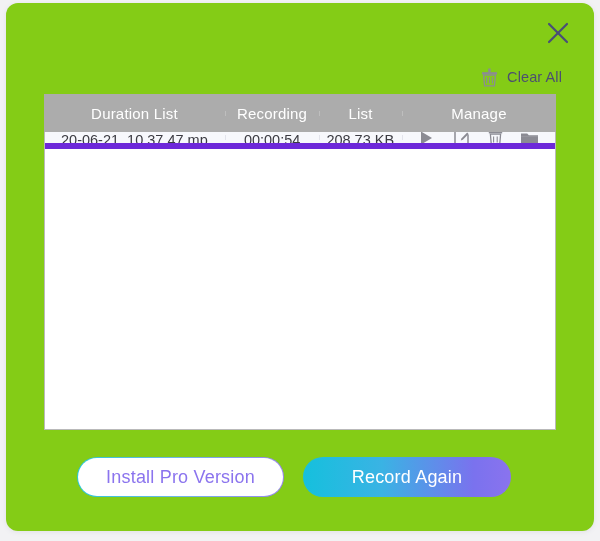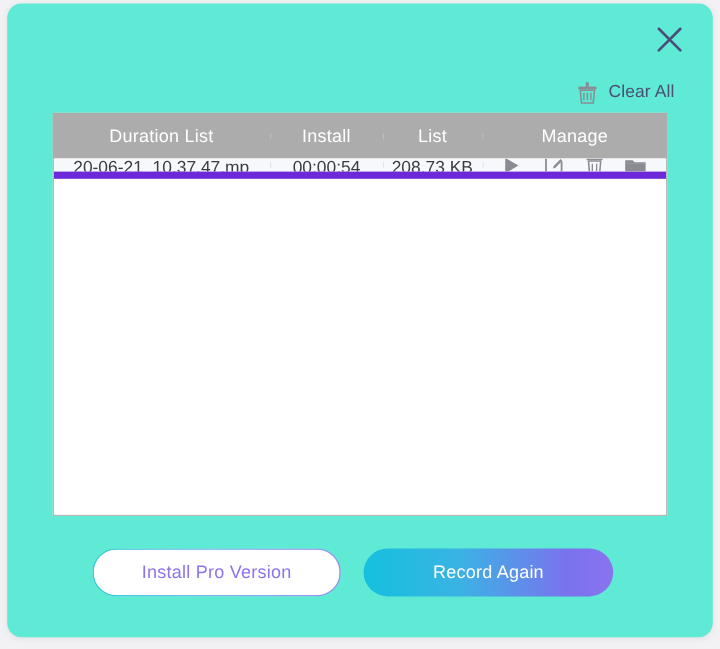--- a/index.html
+++ b/index.html
@@ -14,21 +14,21 @@
     overflow: hidden;
   }
 
   
   .window {
     position: absolute;
     left: 6px;
     top: 3px;
     width: 588px;
     height: 528px;
-    background: #5eead4;
+    background: #84cc16;
     border-radius: 12px;
     box-shadow: 0 1px 5px rgba(120,125,150,0.13);
     overflow: hidden;
   }
 
   
   .titlebar {
     position: absolute;
     left: 0;
     top: 0;
@@ -172,21 +172,21 @@
     position: absolute;
     left: 0;
     top: 452px;
     width: 588px;
     height: 48px;
   }
   .btn {
     position: absolute;
     height: 40px;
     border-radius: 20px;
-    font-size: 15px;
+    font-size: 18px;
     display: flex;
     align-items: center;
     justify-content: center;
     cursor: pointer;
     box-sizing: border-box;
     letter-spacing: .2px;
   }
   .btn-outline {
     left: 71px;
     top: 2px;
@@ -233,21 +233,21 @@
         <line x1="11.4" y1="9.2" x2="11.4" y2="15.6" stroke="#8b8b93" stroke-width="1.2"></line>
       </svg>
     </span>
     <span class="clear-all-label">Clear All</span>
   </div>
 
   <div class="list-panel"></div>
 
   <div class="table-header">
     <div class="th col-name">Duration List</div>
-    <div class="th col-dur">Install</div>
+    <div class="th col-dur">Recording</div>
     <div class="th col-size">List</div>
     <div class="th col-man">Manage</div>
   </div>
 
   <div class="rows">
     <div class="row">
       <div class="td cell-name">20-06-21_10.37.47.mp</div>
       <div class="td cell-dur">00:00:54</div>
       <div class="td cell-size">208.73 KB</div>
       <div class="td cell-man">

